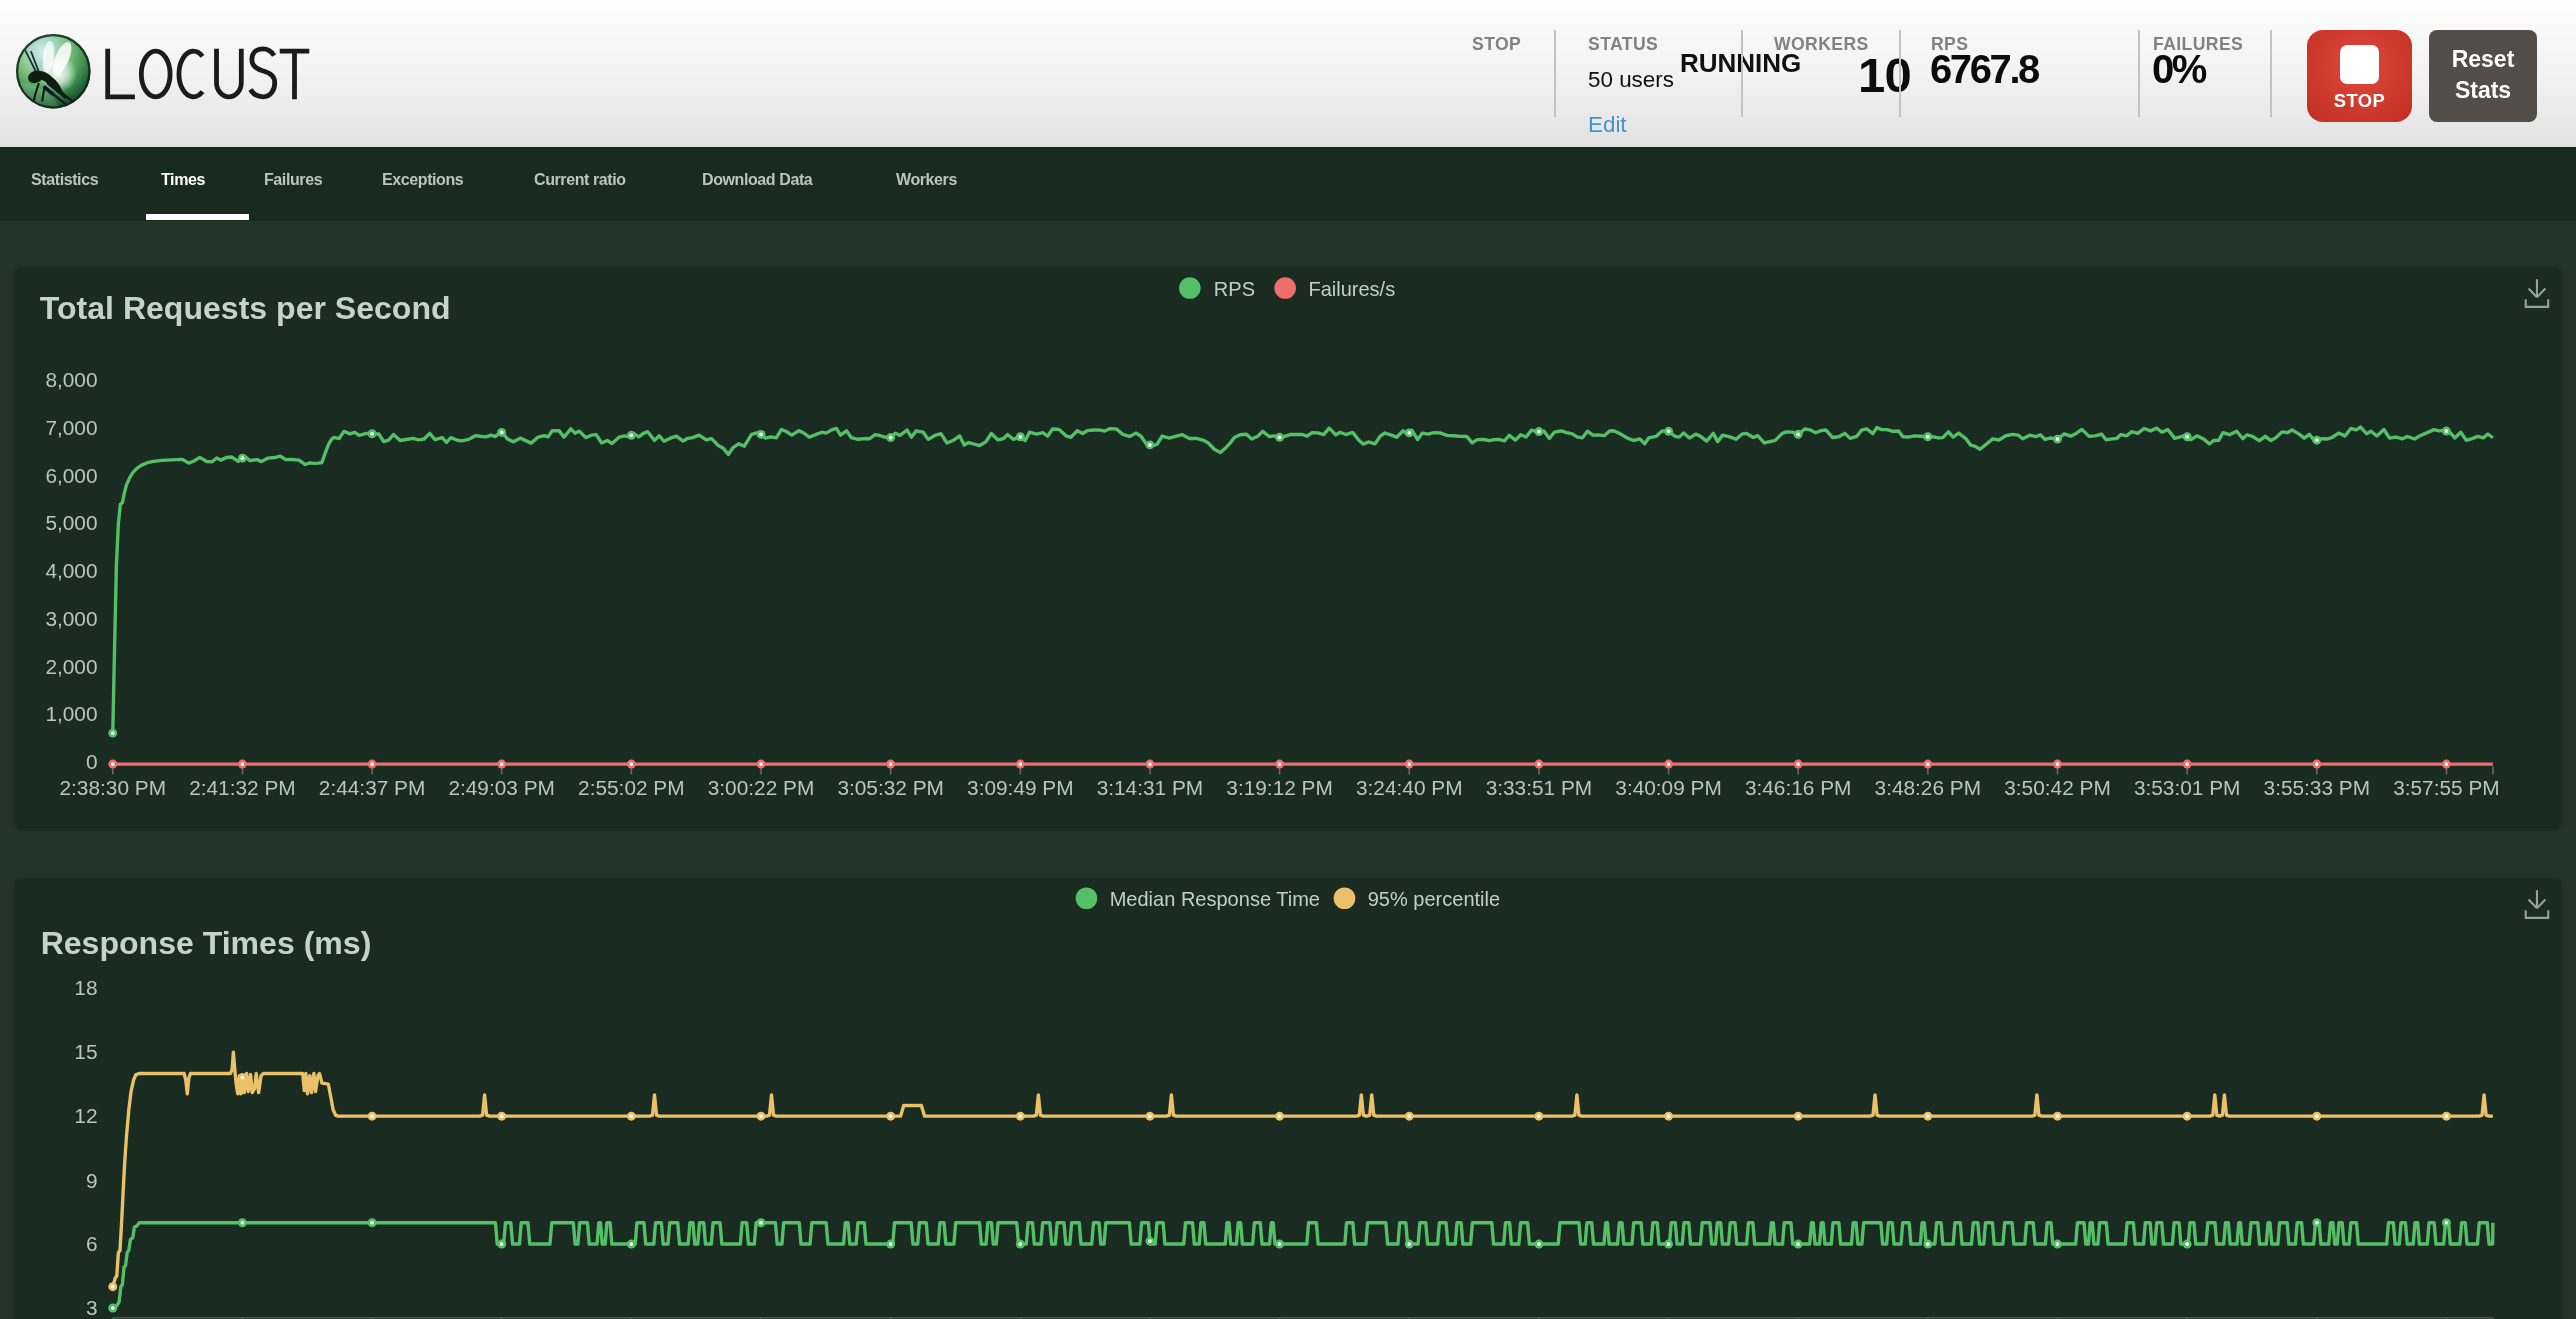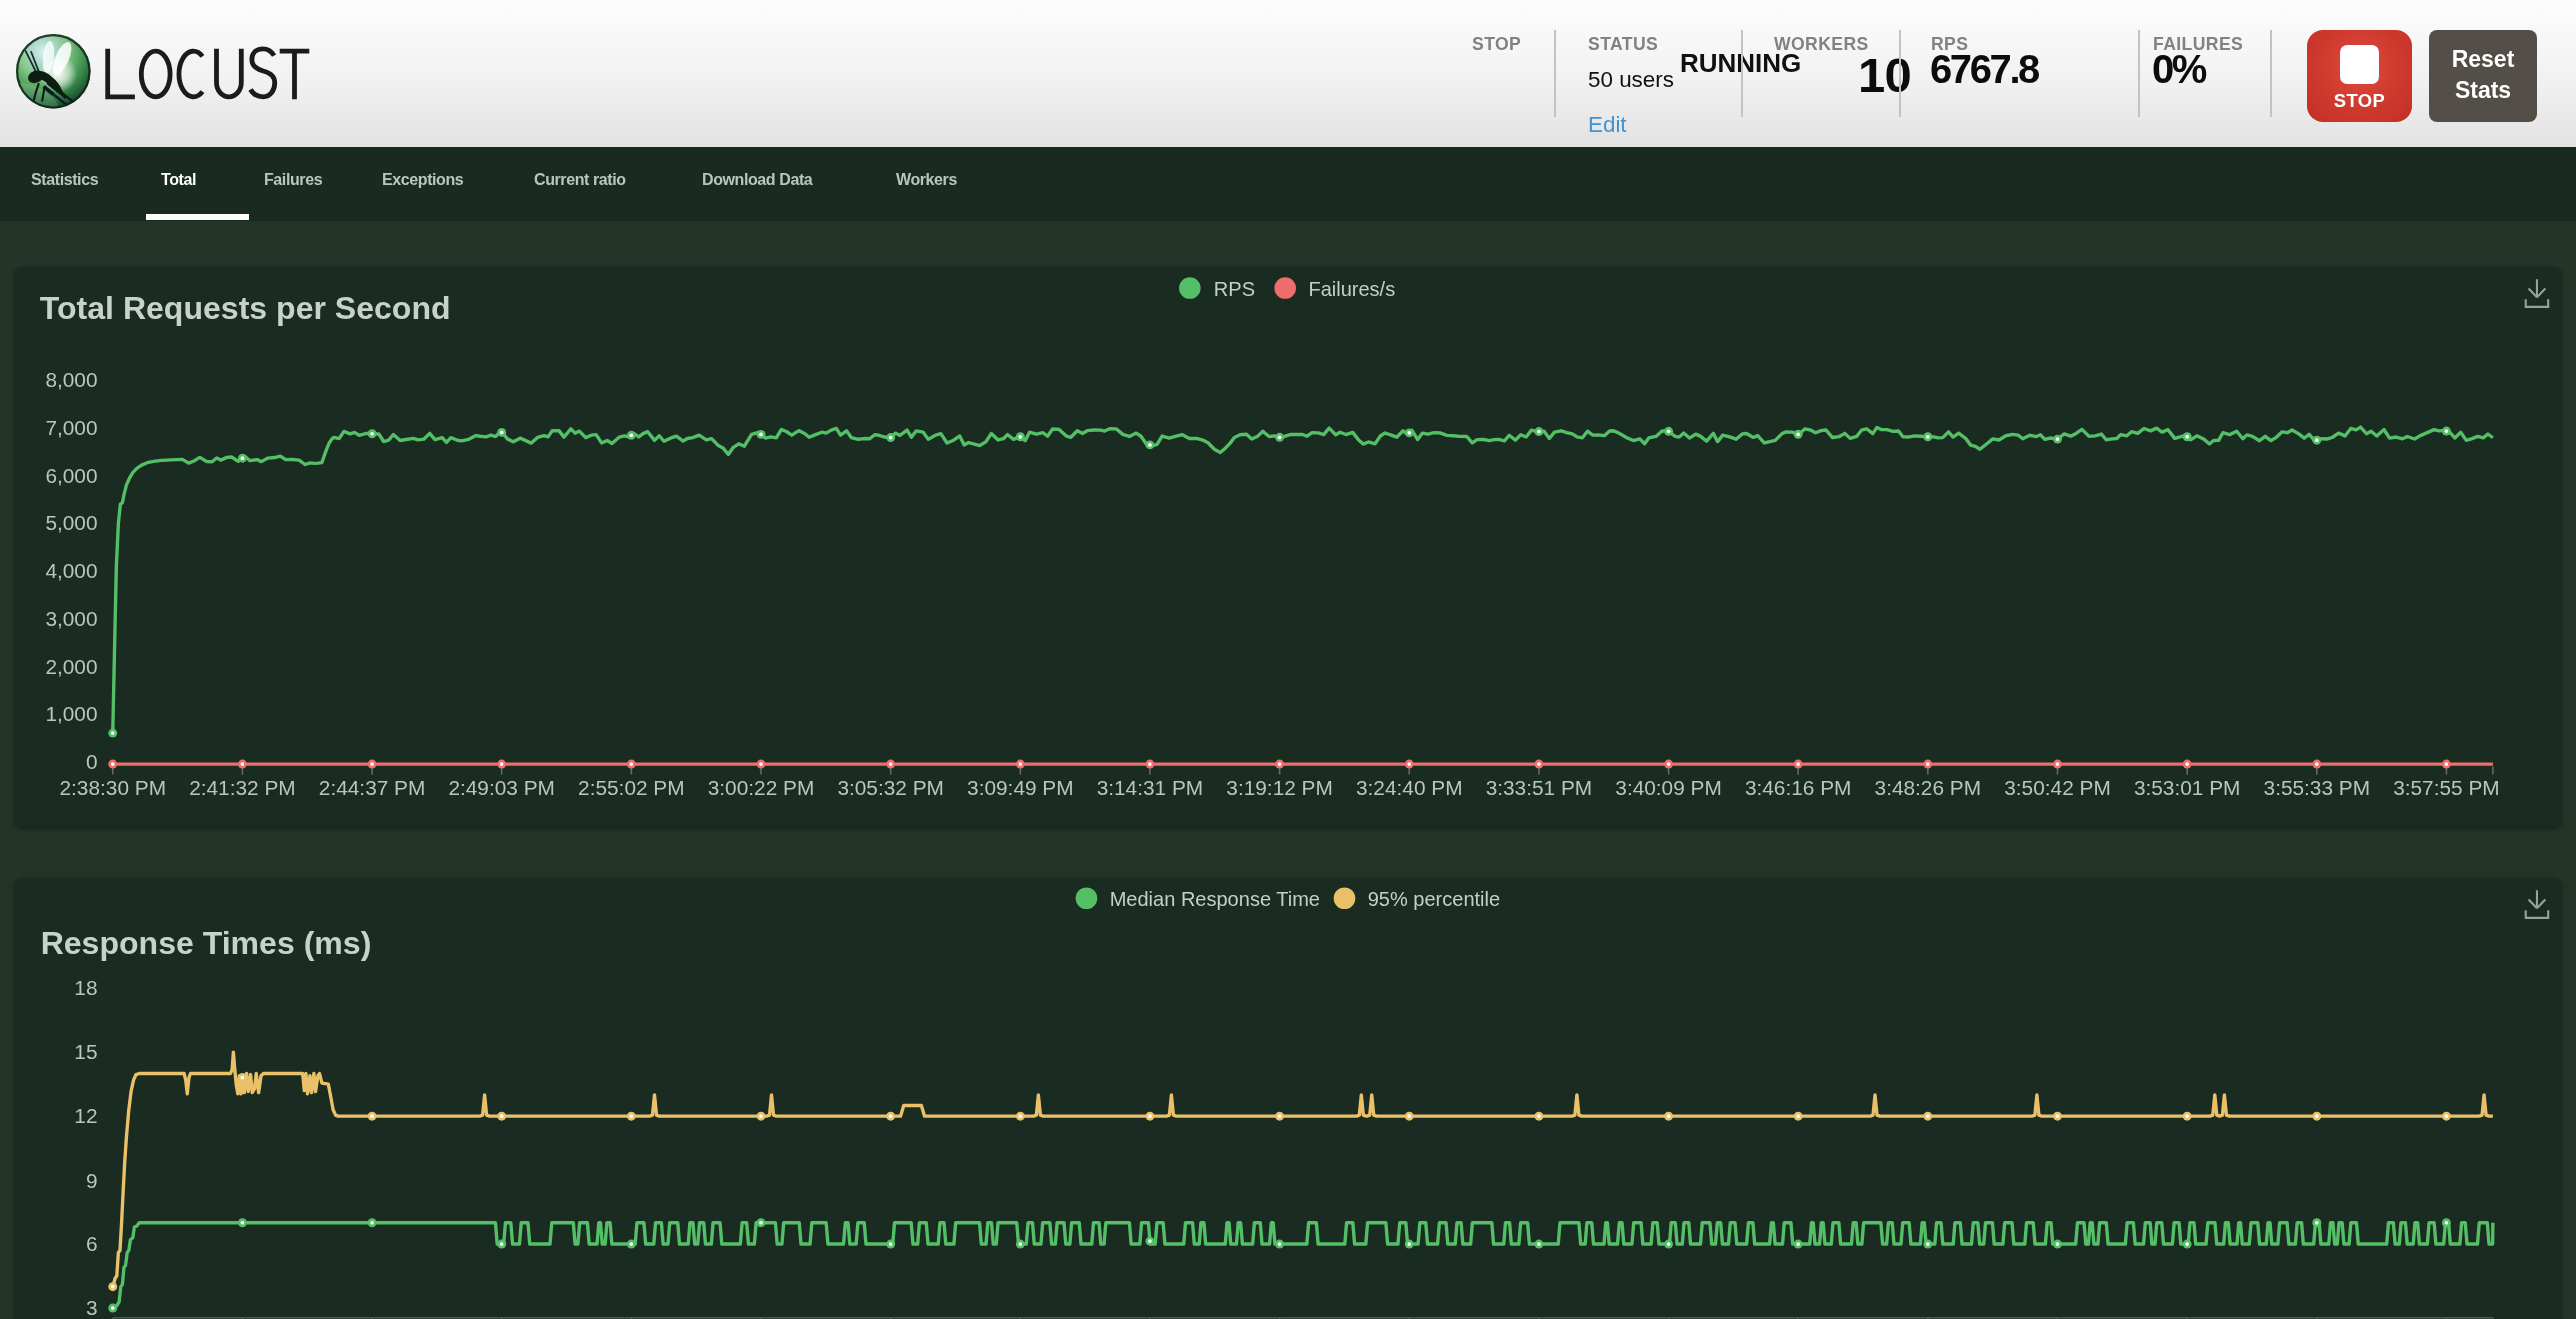--- a/index.html
+++ b/index.html
@@ -88,21 +88,21 @@
   <div style="position:absolute;left:2152px;top:47px;font-size:40px;font-weight:700;color:#0c0c0c;letter-spacing:-2.4px;">0%</div>
   <div class="divider" style="left:2270px"></div>
   <div style="position:absolute;left:2307px;top:30px;width:105px;height:92px;border-radius:16px;background:radial-gradient(circle at 50% 40%, #e04a3e 0%, #cd382c 60%, #c02f24 100%);text-align:center;">
     <div style="width:39px;height:39px;background:#fff;border-radius:7.2px;margin:15px auto 0;"></div>
     <div style="font-size:18.4px;font-weight:700;color:#fff;margin-top:6.4px;letter-spacing:0.4px;">STOP</div>
   </div>
   <div style="position:absolute;left:2429px;top:30px;width:108px;height:92px;border-radius:8px;background:#544e48;text-align:center;color:#fff;font-size:23px;font-weight:700;line-height:31px;padding-top:13.6px;">Reset<br>Stats</div>
 </div>
 <div id="navbar"></div>
 <div class="tab" style="left:31px">Statistics</div>
-<div class="tab active" style="left:161px">Total</div>
+<div class="tab active" style="left:161px">Times</div>
 <div class="tab" style="left:264px">Failures</div>
 <div class="tab" style="left:382px">Exceptions</div>
 <div class="tab" style="left:534px">Current ratio</div>
 <div class="tab" style="left:702px">Download Data</div>
 <div class="tab" style="left:896px">Workers</div>
 <div style="position:absolute;left:146px;top:214px;width:103px;height:6.4px;background:#fff;"></div>
 <div class="panel" id="panel1">
 <svg width="2546" height="559" viewBox="0 0 3177 697">
   <text class="ttl" x="31" y="65">Total Requests per Second</text>
   <circle cx="1466" cy="26" r="13.5" fill="#54bf66"></circle>

